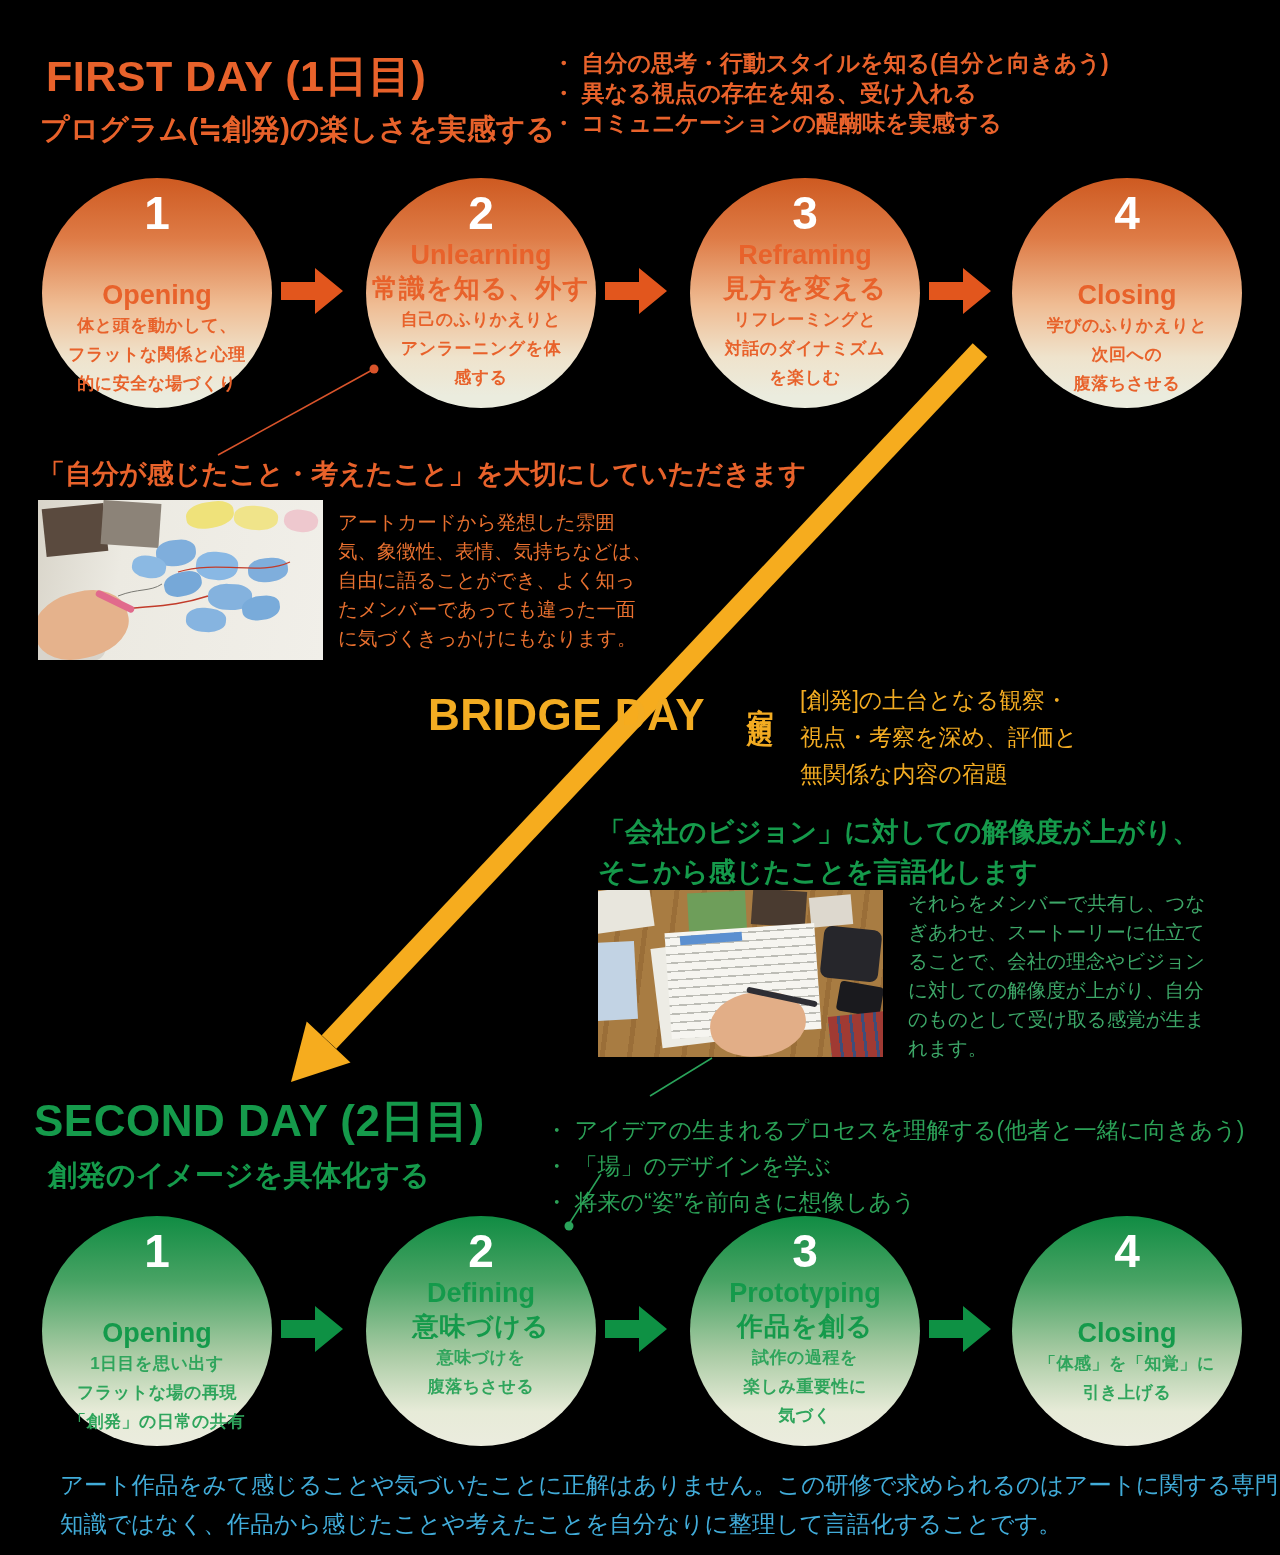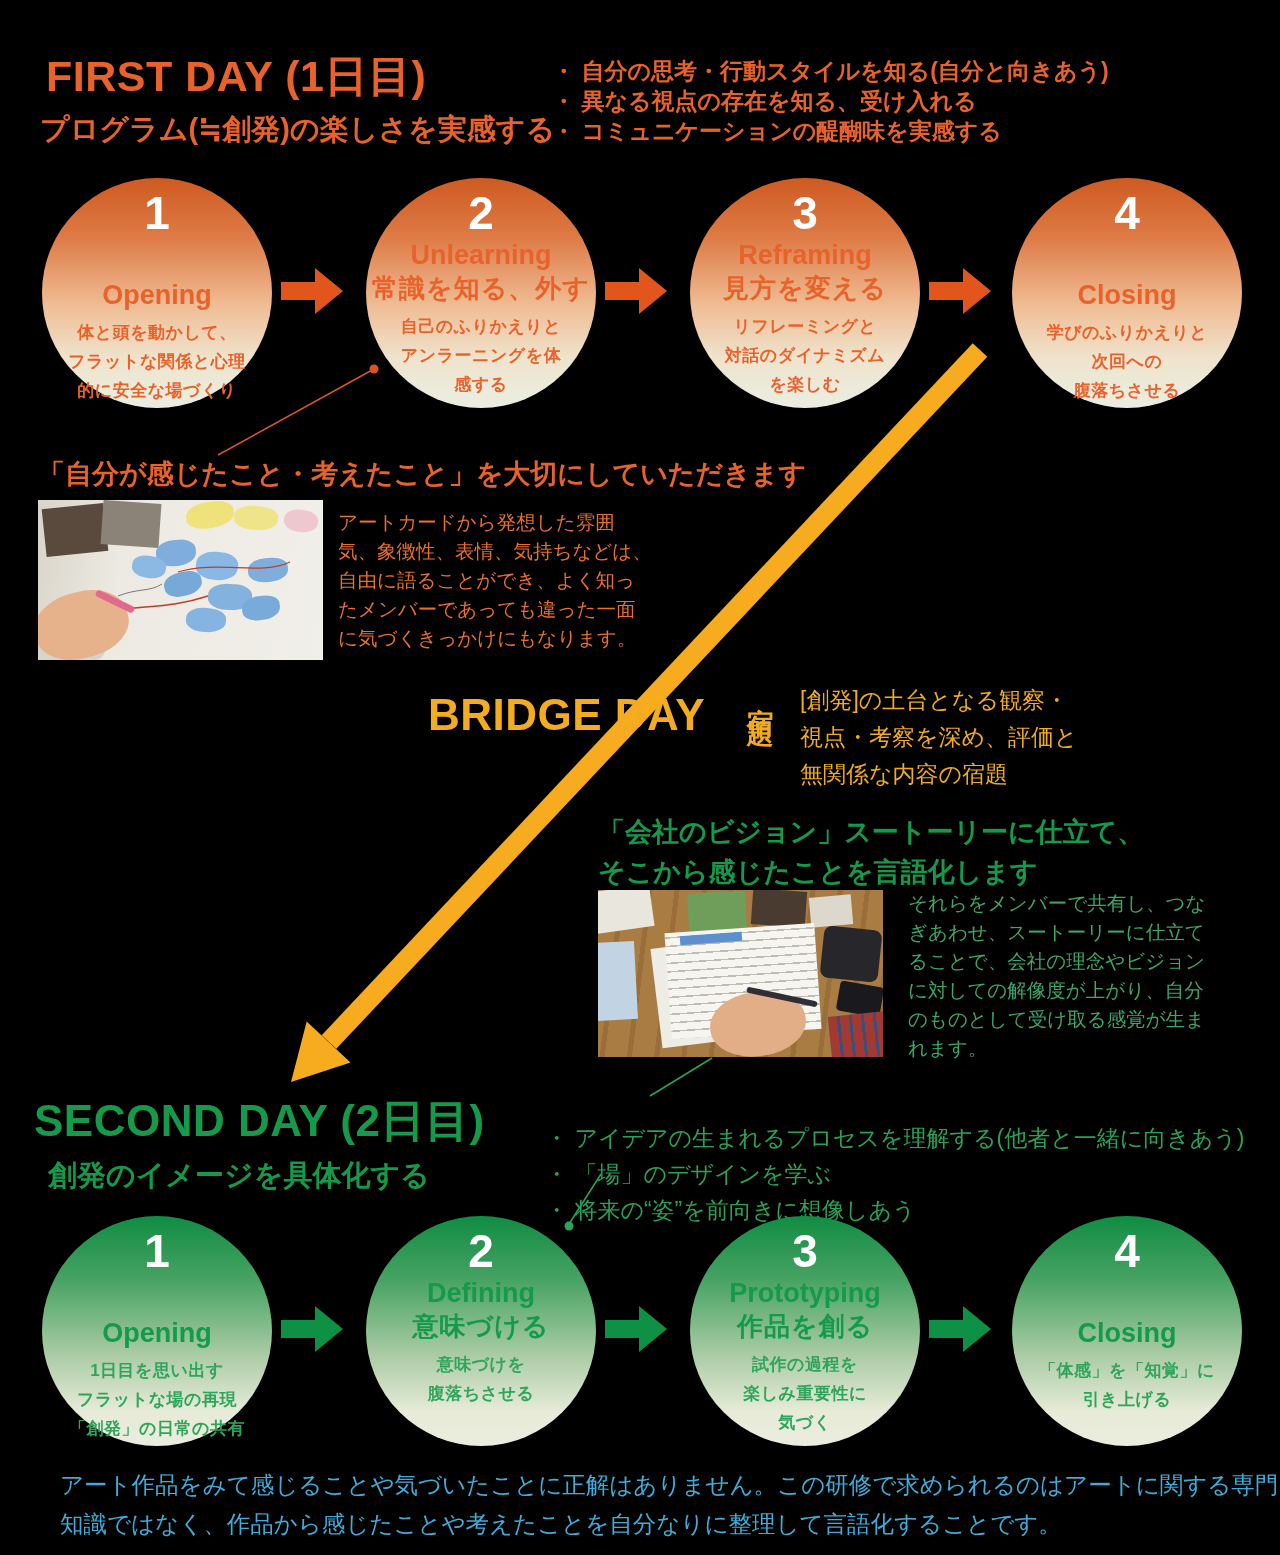--- a/index.html
+++ b/index.html
@@ -6,34 +6,34 @@
   body{font-family:"Liberation Sans","DejaVu Sans",sans-serif;}
   .canvas{position:relative;width:1280px;height:1555px;background:#000000;overflow:hidden;}
   .abs{position:absolute;}
   .pre{white-space:pre-line;}
   .z2{z-index:2;}
   svg.overlay{position:absolute;left:0;top:0;z-index:1;}
 
   
   .fd-title{left:46px;top:48px;font-size:43px;font-weight:bold;color:#E8622B;letter-spacing:0.5px;}
   .fd-sub{left:40px;top:110px;font-size:29px;font-weight:bold;color:#E8622B;}
-  .goals{font-size:23px;line-height:30px;font-weight:bold;margin-top:8px;}
+  .goals{font-size:23px;line-height:30px;font-weight:bold;}
   .goals-1{left:552px;top:48px;color:#E8622B;}
   .goals-2{left:545px;top:1112px;color:#2BA157;line-height:36px;font-weight:normal;}
   .sd-title{left:34px;top:1092px;font-size:44px;font-weight:bold;color:#159A4B;letter-spacing:0.5px;}
   .sd-sub{left:48px;top:1156px;font-size:29px;font-weight:bold;color:#159A4B;}
 
   
   .circle{width:230px;height:230px;border-radius:50%;display:flex;flex-direction:column;align-items:center;text-align:center;z-index:2;position:absolute;}
   .circle.oc{background:linear-gradient(180deg,#CE5A21 0%,#DE7B46 26%,#EFBC93 55%,#EFE3CC 78%,#EBECDE 95%);}
   .circle.gc{background:linear-gradient(180deg,#108C43 0%,#48A364 28%,#A9CBA4 60%,#E7EBD8 85%,#EBECDE 100%);}
   .num{color:#ffffff;font-weight:bold;font-size:46px;line-height:54px;margin-top:8px;}
   .t-en{font-size:27px;font-weight:bold;line-height:31px;}
   .t-ja{font-size:26px;font-weight:bold;line-height:34px;letter-spacing:1px;}
-  .desc{font-size:17px;font-weight:bold;line-height:29px;margin-top:7px;letter-spacing:0.5px;}
+  .desc{font-size:17px;font-weight:bold;line-height:29px;letter-spacing:0.5px;}
   .oc .t-en,.oc .t-ja,.oc .desc{color:#E8622B;}
   .gc .t-en,.gc .t-ja{color:#149A4B;}
   .gc .desc{color:#2FA55C;}
   .no-ja .t-en{margin-top:40px;}
 
   .step-arrow{position:absolute;width:62px;height:46px;z-index:2;}
 
   
   .co1-head{left:38px;top:456px;font-size:27px;font-weight:bold;color:#E8622B;z-index:2;}
   .para{font-size:19.5px;line-height:29px;font-weight:500;z-index:2;}
@@ -165,21 +165,21 @@
 自由に語ることができ、よく知っ
 たメンバーであっても違った一面
 に気づくきっかけにもなります。</div>
 
   <div class="abs bd-title">BRIDGE DAY</div>
   <div class="abs bd-label">宿題</div>
   <div class="abs bd-body pre">[創発]の土台となる観察・
 視点・考察を深め、評価と
 無関係な内容の宿題</div>
 
-  <div class="abs co2-head pre">「会社のビジョン」スートーリーに仕立て、
+  <div class="abs co2-head pre">「会社のビジョン」に対しての解像度が上がり、
 そこから感じたことを言語化します</div>
 
   <div class="photo photo2">
     <div class="ph" style="left:-4px;top:-2px;width:58px;height:42px;background:#E8E6DD;transform:rotate(-8deg);"></div>
     <div class="ph" style="left:90px;top:2px;width:58px;height:38px;background:#6E9E5A;transform:rotate(-3deg);"></div>
     <div class="ph" style="left:154px;top:0px;width:54px;height:36px;background:#4A3B30;transform:rotate(4deg);"></div>
     <div class="ph" style="left:212px;top:6px;width:42px;height:30px;background:#DDD8CE;transform:rotate(-5deg);"></div>
     <div class="ph" style="left:-6px;top:52px;width:44px;height:78px;background:#C2D3E4;transform:rotate(-3deg);"></div>
     <div class="ph" style="left:58px;top:50px;width:140px;height:100px;background:#EDECE5;transform:rotate(-7deg);"></div>
     <div class="ph paper-lines" style="left:70px;top:38px;width:150px;height:106px;background-color:#F6F5F0;transform:rotate(-4deg);padding:8px;"></div>

